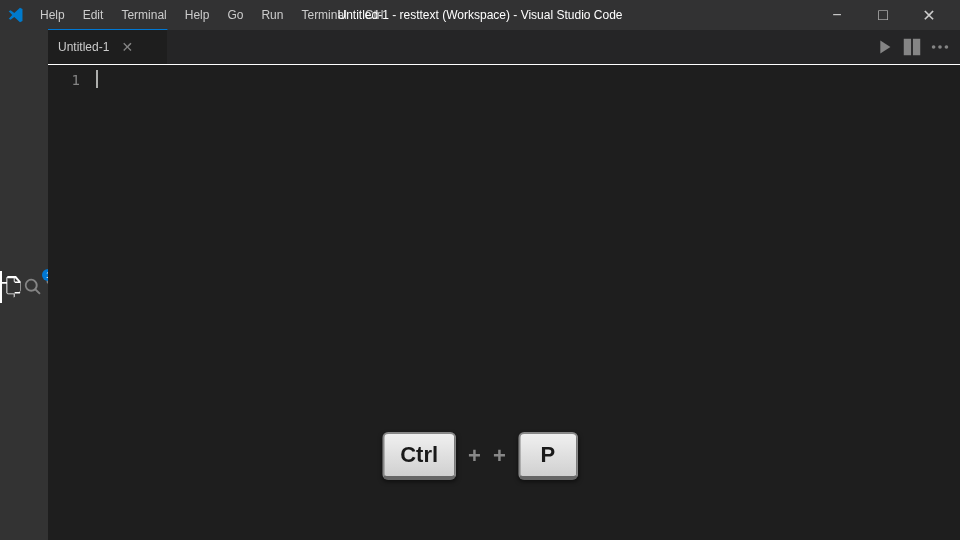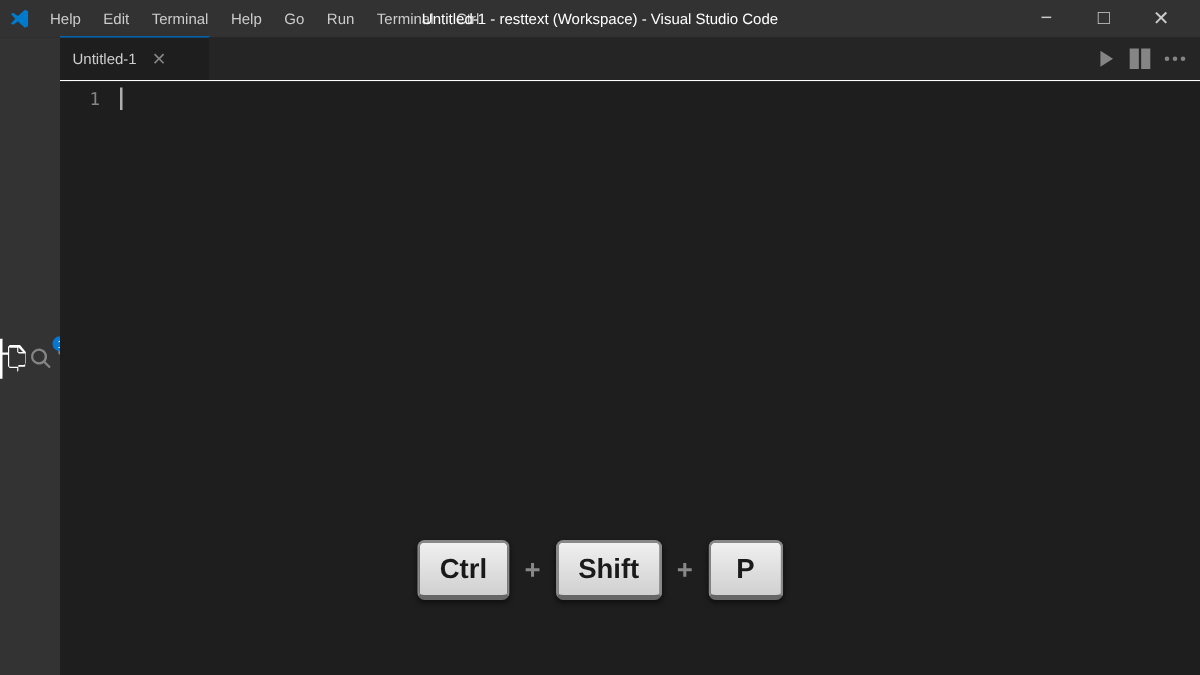--- a/index.html
+++ b/index.html
@@ -349,16 +349,15 @@
     <div>1</div>
   </div>
   <div class="code-area">
     <span class="cursor"></span>
   </div>
 </div>
 
 <div class="kbd-overlay">
   <div class="kbd">Ctrl</div>
   <span class="kbd-plus">+</span>
-  <div class="kbd">Shift</div>
   <span class="kbd-plus">+</span>
   <div class="kbd">P</div>
 </div>
 
 </body></html>

